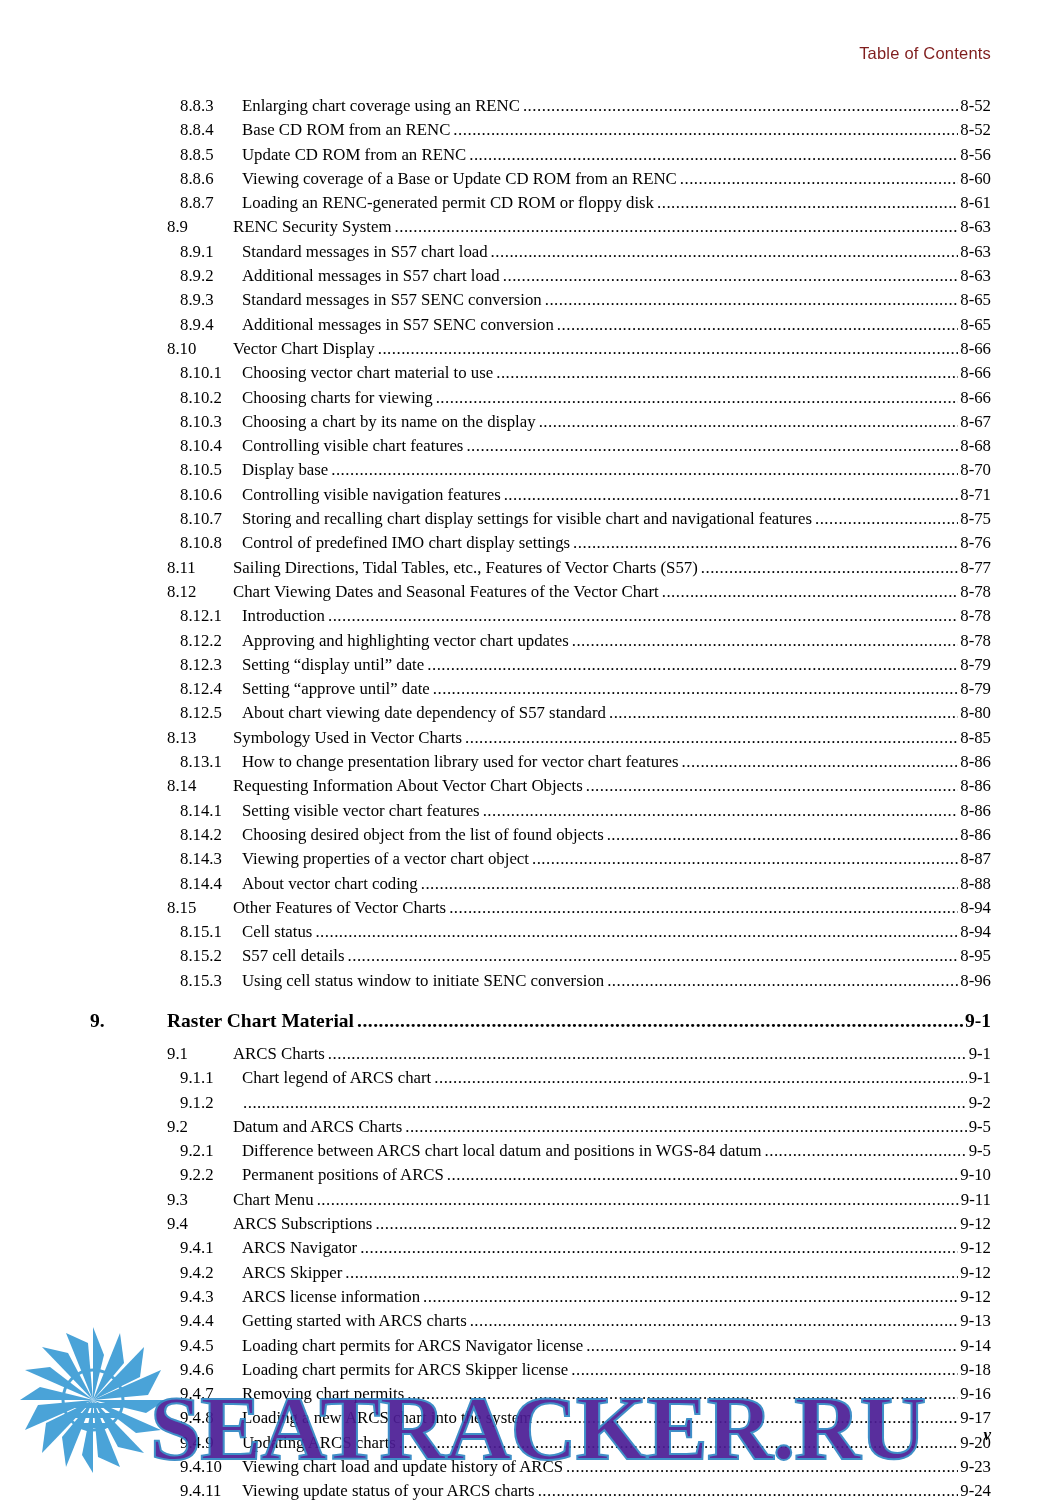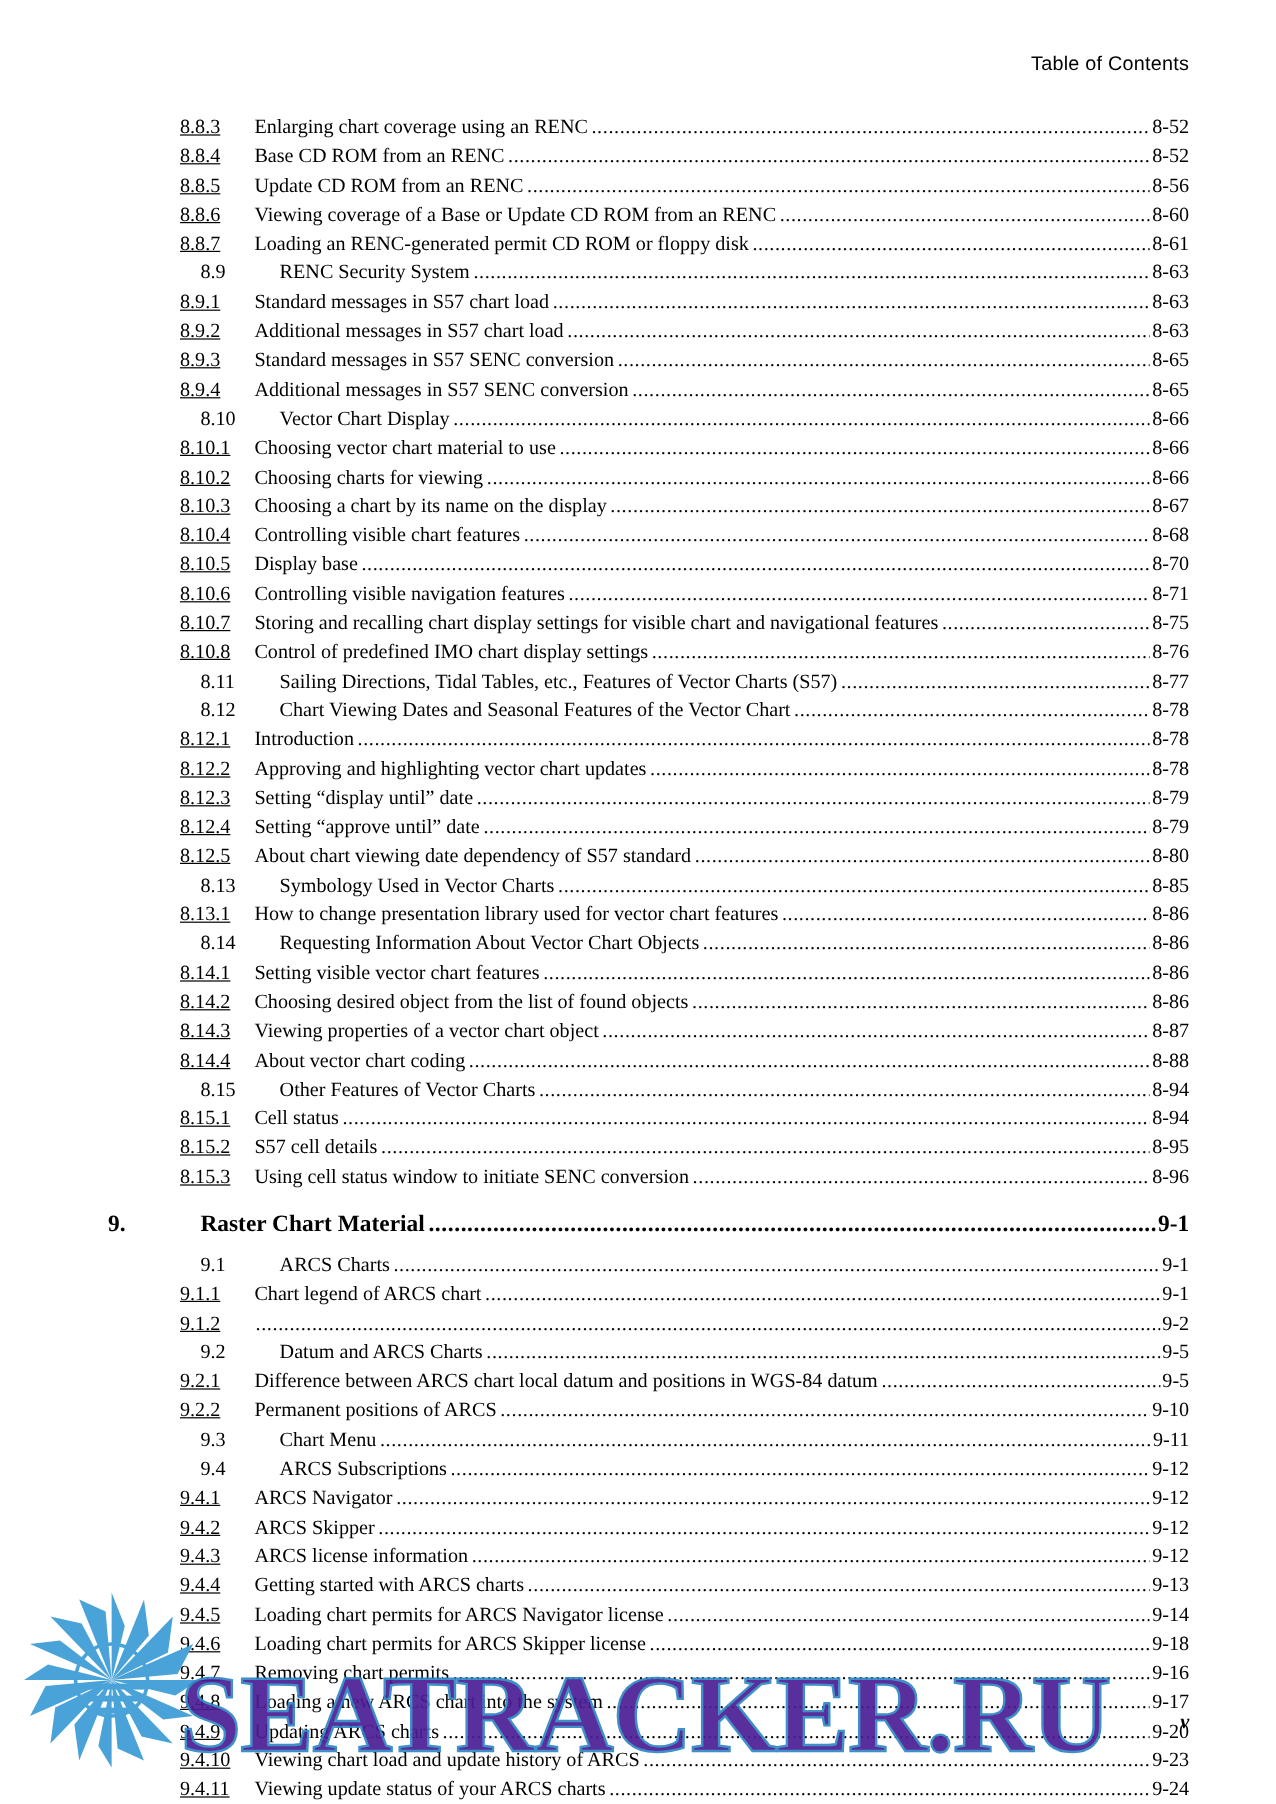--- a/index.html
+++ b/index.html
@@ -14,21 +14,21 @@
     background: #ffffff;
     font-family: "Liberation Serif", serif;
     overflow: hidden;
   }
   .header {
     position: absolute;
     top: 44px;
     right: 72px;
     font-family: "Liberation Sans", sans-serif;
     font-size: 16.5px;
-    color: #000000;
+    color: #7f1d1d;
     letter-spacing: 0.2px;
   }
   .toc {
     position: absolute;
     top: 94px;
     left: 72px;
     right: 72px;
   }
   .row {
     display: flex;
@@ -57,21 +57,21 @@
   }
   .pg {
     flex: 0 0 auto;
     text-align: left;
     padding-left: 1px;
   }
 
   
   .lvl1 > .num { width: 95px; margin-left: 0px; }
   .lvl2 > .num { width: 66px; margin-left: 95px; }
-  .lvl3 > .num { width: 62px; margin-left: 78px; text-decoration: underline; }
+  .lvl3 > .num { width: 62px; margin-left: 108px; }
 
   .chapter {
     font-family: "Liberation Serif", serif;
     font-weight: bold;
     font-size: 19.5px;
     line-height: 30px;
   }
   .chapter > .num { width: 77px; margin-left: 18px; }
   .chapter .dots { font-size: 19.5px; }
 

